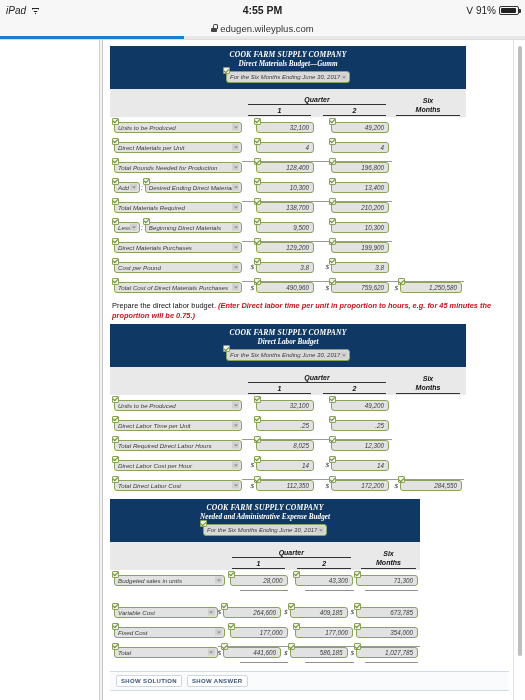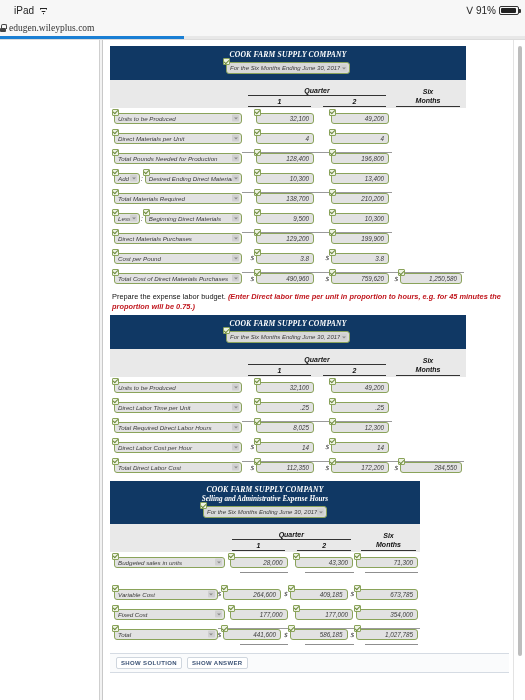--- a/index.html
+++ b/index.html
@@ -11,21 +11,21 @@
     -webkit-font-smoothing:antialiased;
   }
 
   
   .statusbar{
     height:20px; width:100%;
     background:#f7f7f7;
     display:flex; align-items:center;
     font-size:10px; color:#222; position:relative;
   }
-  .sb-left{ position:absolute; left:14px; display:flex; align-items:center; gap:4px; }
+  .sb-left{ position:absolute; left:6px; display:flex; align-items:center; gap:4px;font-style:italic; }
   .sb-center{ position:absolute; left:0; right:0; text-align:center; font-weight:bold; font-size:10.5px;}
   .sb-right{ position:absolute; right:6px; display:flex; align-items:center; gap:3px;}
   .wifi{ display:inline-block; width:11px; height:9px; position:relative; }
   .wifi:before{
     content:""; position:absolute; left:0; bottom:0; width:11px;height:9px;
     background:
       radial-gradient(circle at 50% 100%, #222 0 1.6px, transparent 1.7px),
       radial-gradient(circle at 50% 100%, transparent 0 3.2px, #222 3.3px 4.4px, transparent 4.5px),
       radial-gradient(circle at 50% 100%, transparent 0 6px, #222 6.1px 7.3px, transparent 7.4px);
     clip-path: polygon(0 0,100% 0,50% 100%);
@@ -36,24 +36,23 @@
     padding:1px;
   }
   .battery:after{
     content:"";position:absolute;right:-3px;top:2.5px;width:2px;height:4px;background:#333;border-radius:0 1px 1px 0;
   }
   .battery i{ display:block;height:100%;background:#222;border-radius:1px;}
 
   
   .urlbar{
     height:16px; width:100%; background:#f7f7f7;
-    display:flex; align-items:center; 
+    display:flex; align-items:center; justify-content:center;
     font-size:9.5px; color:#333; gap:3px;
     border-bottom:none;
-    font-family:Liberation Serif, serif;
   }
   .lock{ width:6px;height:8px;position:relative;display:inline-block;}
   .lock:before{content:"";position:absolute;left:0;bottom:0;width:6px;height:4.5px;background:#444;border-radius:1px;}
   .lock:after{content:"";position:absolute;left:1.3px;top:0;width:3.4px;height:4px;border:1px solid #444;border-bottom:none;border-radius:2px 2px 0 0;}
 
   
   .progress{ height:3px; width:100%; background:#e8e8e8; position:relative;}
   .progress i{ display:block;height:100%; background:#1a7fd4; width:35%;}
 
   
@@ -162,20 +161,21 @@
   }
 </style>
 </head>
 <body>
 
 <div class="statusbar">
   <div class="sb-left">
     <span>iPad</span>
     <span class="wifi"></span>
   </div>
+  <div class="sb-center">4:55 PM</div>
   <div class="sb-right">
     <span class="bt">ꓦ</span>
     <span>91%</span>
     <span class="battery">
         <i style="width:95%"></i>
       </span>
   </div>
 </div>
 
 <div class="urlbar">
@@ -187,20 +187,21 @@
   </div>
 
 <div class="viewport">
   <div class="leftpane"></div>
   <div class="leftgutter"></div>
 
   <div class="content" id="content">
       <div class="budget">
         <div class="bhead">
           <div class="l1">COOK FARM SUPPLY COMPANY</div>
+          <div class="l2">Direct Materials Budget—Gumm</div>
           <div class="selwrap">
             <div class="gw datesel">
               <span class="tick"></span>
               <span>For the Six Months Ending June 30, 2017</span>
               <span class="caret"></span>
             </div>
           </div>
         </div>
         <div class="colhdr">
           <div class="ch-label"></div>
@@ -427,24 +428,25 @@
           </div>
           <div class="cell-six topline">
             <span class="dollar">$</span>
             <div class="gw nbox six">
               <span class="tick"></span>
               <span class="nval">1,250,580</span>
             </div>
           </div>
         </div>
       </div>
-      <div class="sectionnote"><span>Prepare the expense labor budget. </span><em>(Enter Direct labor time per unit in proportion to hours, e.g. for 45 minutes the proportion will be 0.75.)</em></div>
+      <div class="sectionnote"><span>Prepare the direct labor budget. </span><em>(Enter Direct labor time per unit in proportion to hours, e.g. for 45 minutes the proportion will be 0.75.)</em></div>
       <div class="budget">
         <div class="bhead">
           <div class="l1">COOK FARM SUPPLY COMPANY</div>
+          <div class="l2">Direct Labor Budget</div>
           <div class="selwrap">
             <div class="gw datesel">
               <span class="tick"></span>
               <span>For the Six Months Ending June 30, 2017</span>
               <span class="caret"></span>
             </div>
           </div>
         </div>
         <div class="colhdr">
           <div class="ch-label"></div>
@@ -574,21 +576,21 @@
             <div class="gw nbox six">
               <span class="tick"></span>
               <span class="nval">284,550</span>
             </div>
           </div>
         </div>
       </div>
       <div class="budget" style="width: 310px;">
         <div class="bhead">
           <div class="l1">COOK FARM SUPPLY COMPANY</div>
-          <div class="l2">Selling and Administrative Expense Hours</div>
+          <div class="l2">Needed and Administrative Expense Budget</div>
           <div class="selwrap">
             <div class="gw datesel">
               <span class="tick"></span>
               <span>For the Six Months Ending June 30, 2017</span>
               <span class="caret"></span>
             </div>
           </div>
         </div>
         <div class="colhdr">
           <div class="ch-label"></div>

